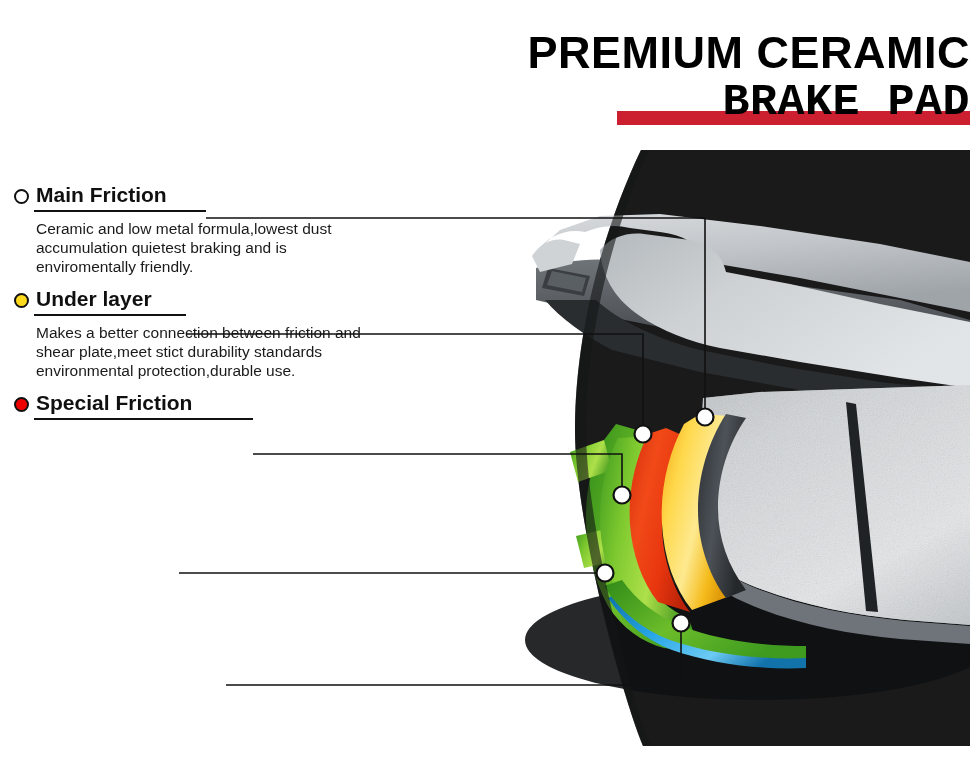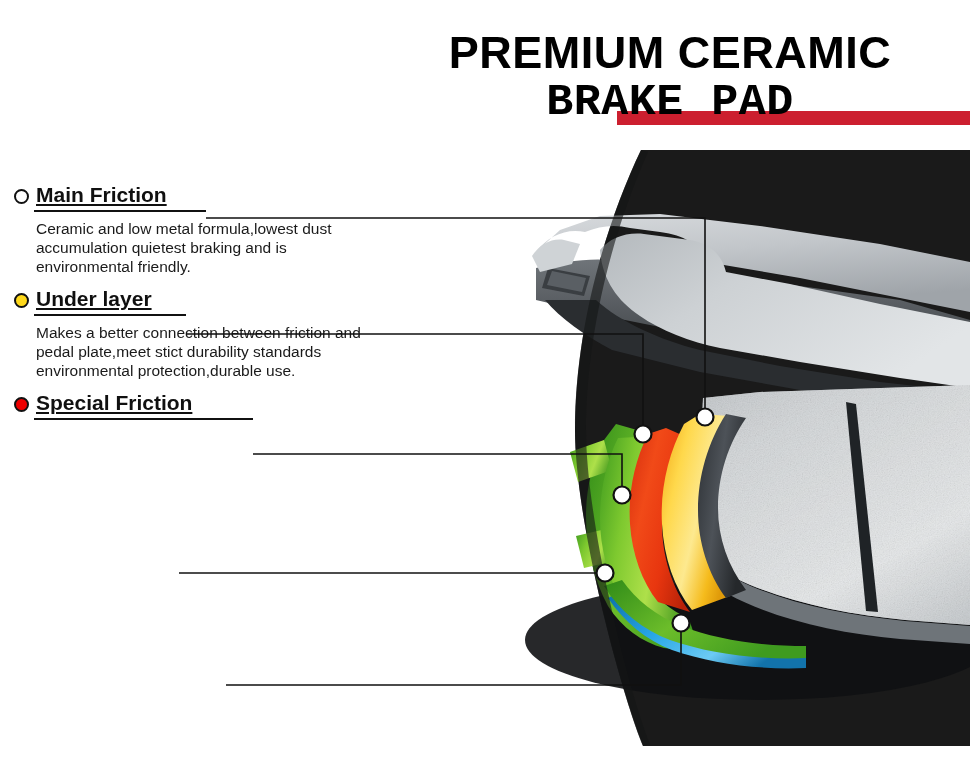--- a/index.html
+++ b/index.html
@@ -19,21 +19,21 @@
     overflow: hidden;
     background: #ffffff;
   }
 
   
   #title-block {
     position: absolute;
     top: 28px;
     right: 0px;
     width: 600px;
-    text-align: center;
+    text-align: right;
     z-index: 40;
   }
   .title-line {
     display: block;
     font-weight: bold;
     font-size: 45px;
     line-height: 50px;
     letter-spacing: 0.5px;
     color: #000000;
     white-space: nowrap;
@@ -93,21 +93,20 @@
   }
   .feature-title {
     position: absolute;
     left: 36px;
     top: 0px;
     font-size: 21px;
     font-weight: bold;
     color: #101010;
     line-height: 26px;
     white-space: nowrap;
-    text-decoration: underline;
   }
   .head-rule {
     position: absolute;
     left: 34px;
     top: 28px;
     height: 2px;
     background: #111111;
   }
   .feature-body {
     margin: 7px 0 0 36px;
@@ -344,31 +343,31 @@
   <div id="features">
 
     <div class="feature">
       <div class="feature-head">
         <span class="bullet" style="background:#ffffff"></span>
         <span class="feature-title">Main Friction</span>
         <span class="head-rule" style="width:172px"></span>
       </div>
       <div class="feature-body">Ceramic and low metal formula,lowest dust
 accumulation quietest braking and is
-environmental friendly.</div>
+enviromentally friendly.</div>
     </div>
 
     <div class="feature">
       <div class="feature-head">
         <span class="bullet" style="background:#ffd91c"></span>
         <span class="feature-title">Under layer</span>
         <span class="head-rule" style="width:152px"></span>
       </div>
       <div class="feature-body">Makes a better connection between friction and
-pedal plate,meet stict durability standards
+shear plate,meet stict durability standards
 environmental protection,durable use.</div>
     </div>
 
     <div class="feature">
       <div class="feature-head">
         <span class="bullet" style="background:#ee0000"></span>
         <span class="feature-title">Special Friction</span>
         <span class="head-rule" style="width:219px"></span>
       </div>
     </div>

